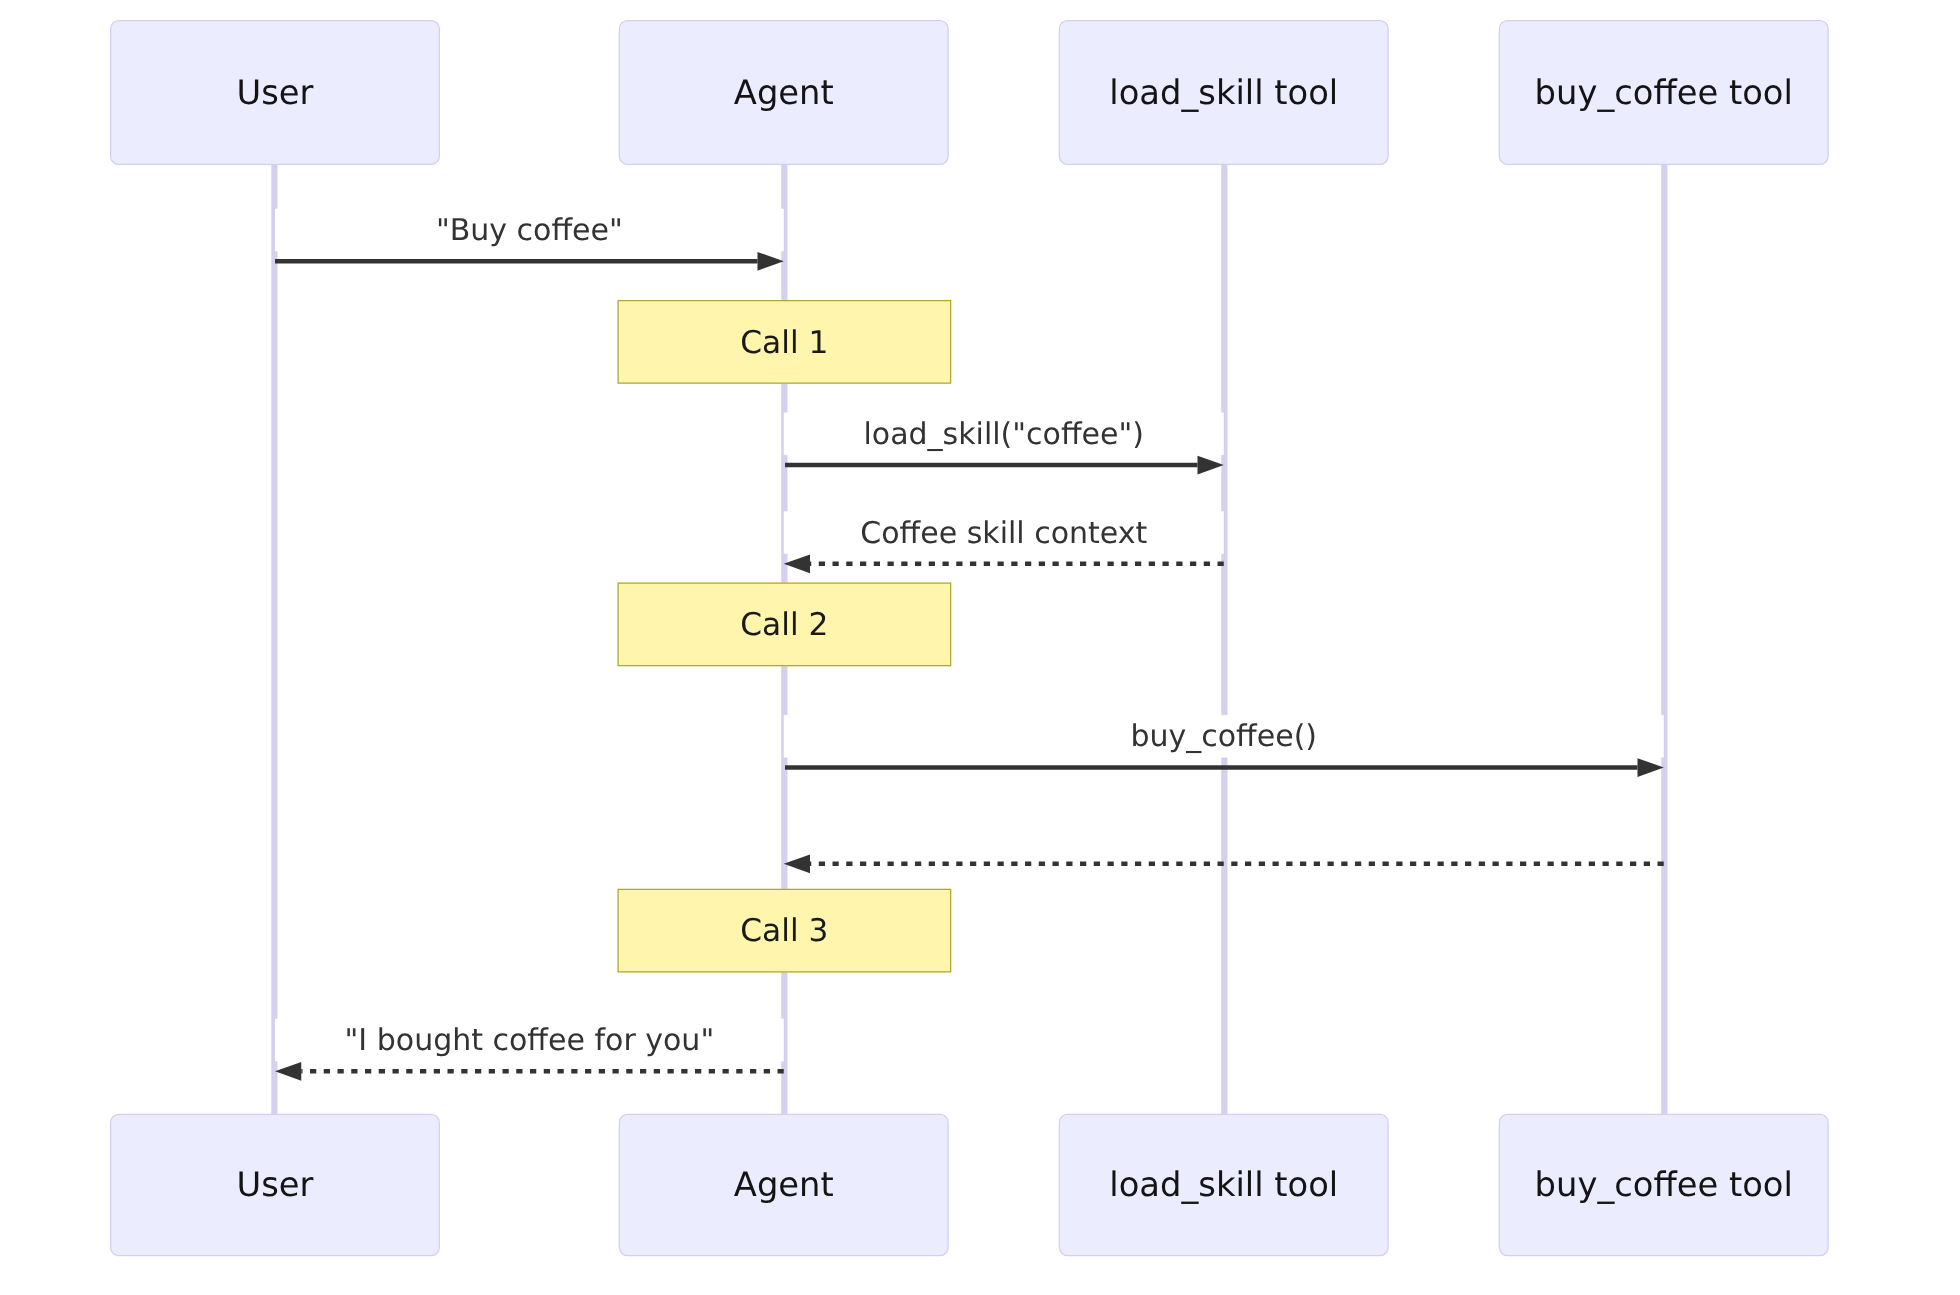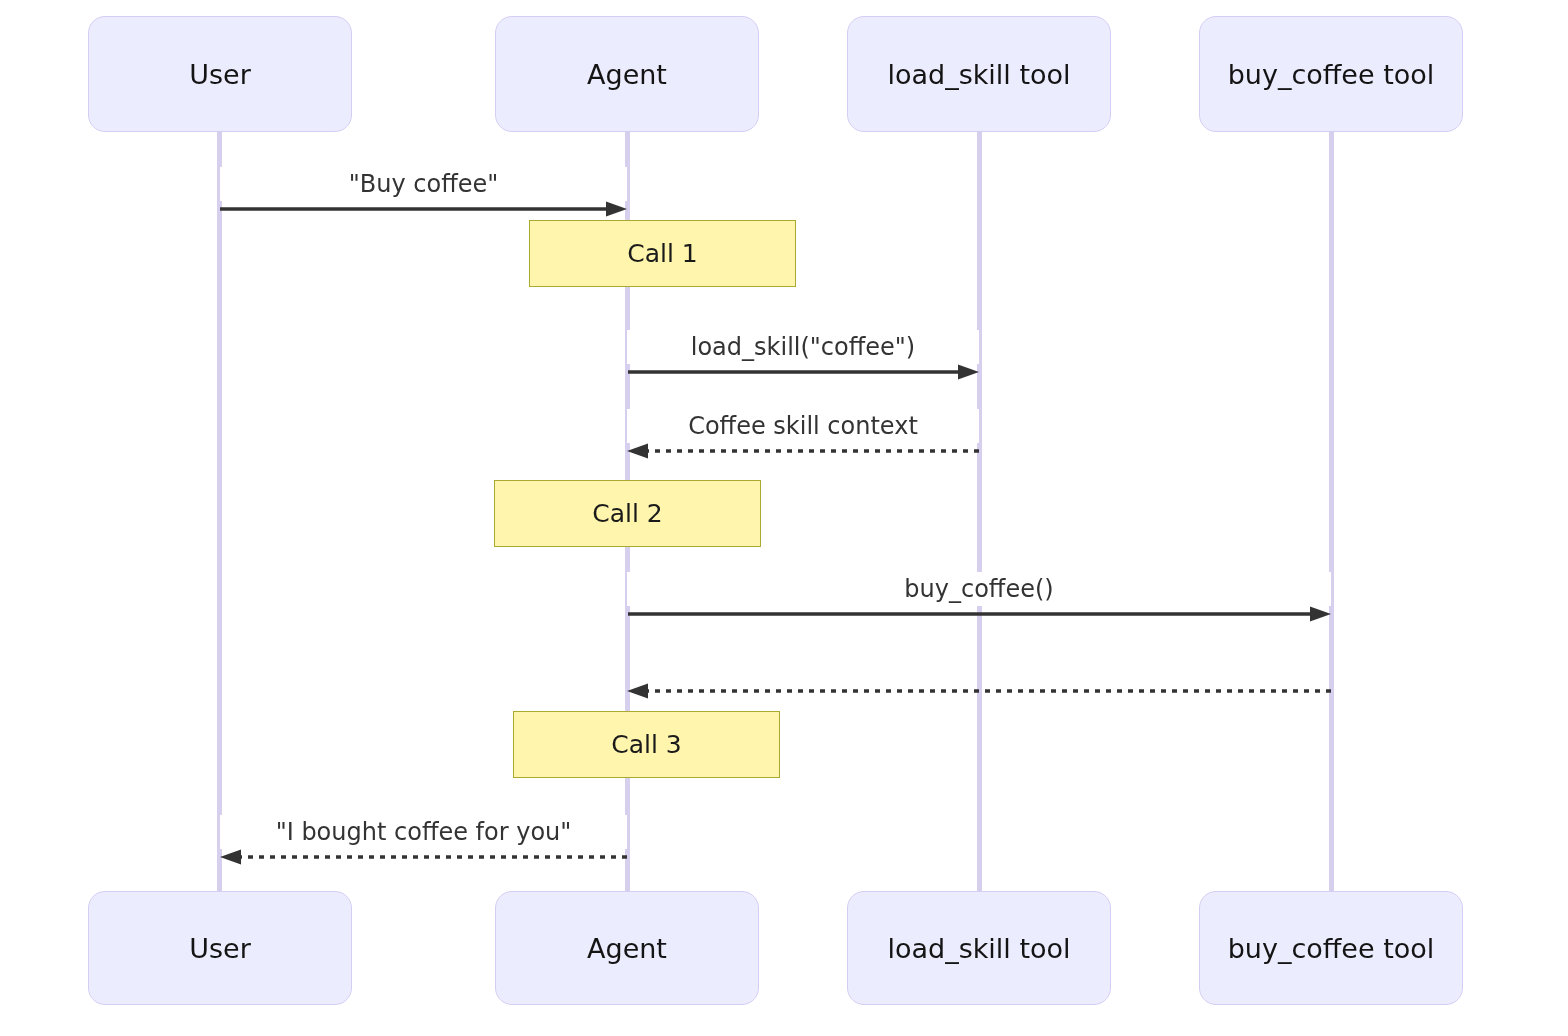--- a/index.html
+++ b/index.html
@@ -11,21 +11,21 @@
     background: #ffffff;
     font-family: "DejaVu Sans", "Liberation Sans", sans-serif;
     overflow: hidden;
   }
   .actor-box {
     position: absolute;
     width: 264px;
     height: 116px;
     background: #ECECFF;
     border: 1.5px solid #D5CEF4;
-    border-radius: 17px;
+    border-radius: 7px;
     display: flex;
     align-items: center;
     justify-content: center;
     font-size: 27px;
     color: #141414;
     z-index: 3;
   }
   .actor-box.bottom { height: 114px; }
   .lifeline {
     position: absolute;
@@ -136,23 +136,23 @@
   <div class="actor-box bottom" style="left:1199px; top:891px;">
     <span>buy_coffee tool</span>
   </div>
 
   <div class="msg-label" style="left:220px;  top:167px; width:407px;">"Buy coffee"</div>
   <div class="msg-label" style="left:627px;  top:330px; width:352px;">load_skill("coffee")</div>
   <div class="msg-label" style="left:627px;  top:572px; width:704px;">buy_coffee()</div>
   <div class="msg-label" style="left:627px;  top:409px; width:352px;">Coffee skill context</div>
   <div class="msg-label" style="left:220px;  top:815px; width:407px;">"I bought coffee for you"</div>
 
-  <div class="note-box" style="top:220px;margin-left:35px;">
+  <div class="note-box" style="top:240px;">
     <span>Call 1</span>
   </div>
-  <div class="note-box" style="top:480px;">
+  <div class="note-box" style="top:466px;">
     <span>Call 2</span>
   </div>
-  <div class="note-box" style="top:711px;margin-left:19px;">
+  <div class="note-box" style="top:711px;">
     <span>Call 3</span>
   </div>
 
 </div>
 
 </body></html>

